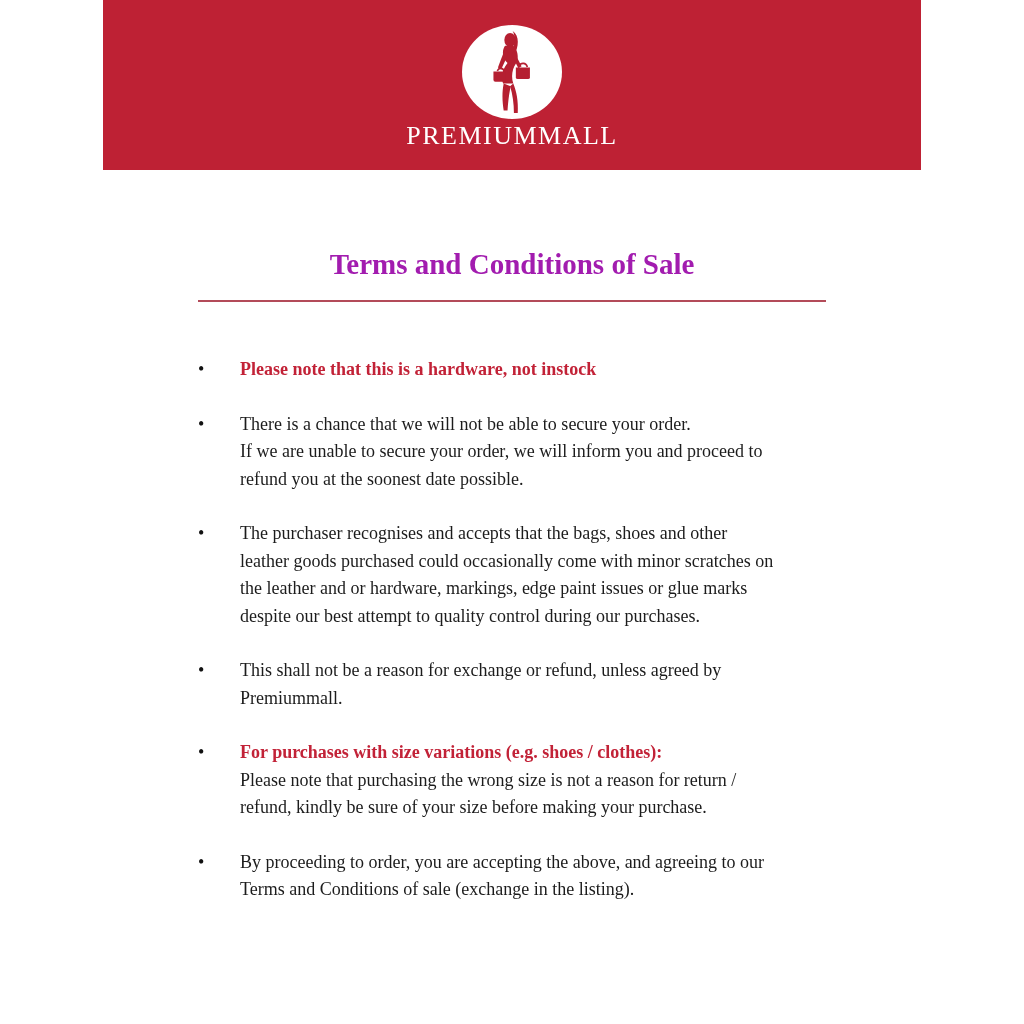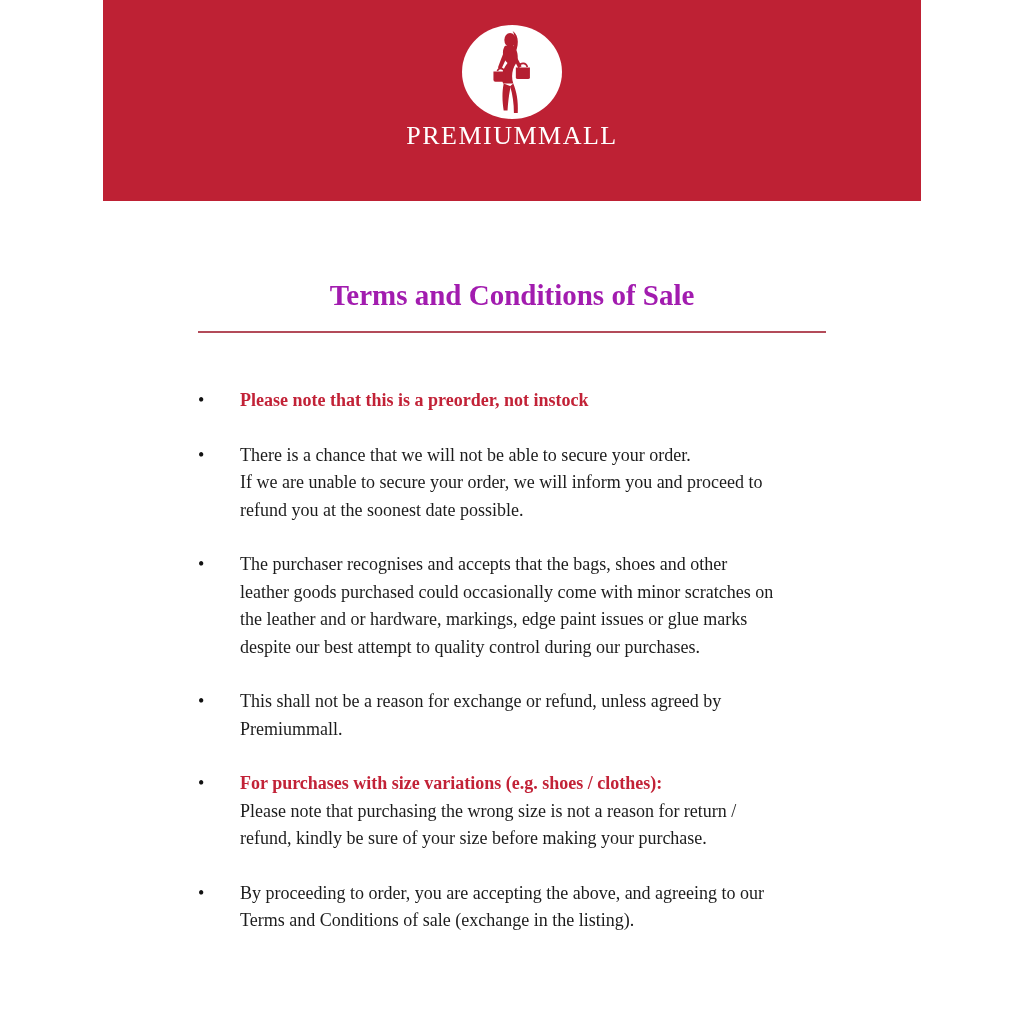--- a/index.html
+++ b/index.html
@@ -2,21 +2,21 @@
 <html style="--banner-red: #be2134; --rule-red: #b34b59; --accent-red: #c22237;"><head>
 <meta charset="utf-8">
 <style>
   html, body { margin: 0; padding: 0; background: #ffffff; }
   body {
     width: 1024px; height: 1024px; position: relative;
     font-family: "Liberation Serif", "DejaVu Serif", serif;
     -webkit-font-smoothing: antialiased;
   }
   .banner {
-    width: 818px; height: 201px; margin: 0 auto;
+    width: 818px; height: 170px; margin: 0 auto;
     background: var(--banner-red, #be2134);
     text-align: center; overflow: hidden;
   }
   .logo {
     width: 100px; height: 94px; background: #ffffff; border-radius: 50%;
     margin: 25px auto 3px; display: flex; align-items: flex-end; justify-content: center;
     overflow: hidden;
   }
   .logo svg { width: 64px; height: 90px; display: block; }
   .brand {
@@ -73,21 +73,21 @@
   <div class="brand">PREMIUMMALL</div>
 </header>
 
 <main>
   <h1 class="doc-title">Terms and Conditions of Sale</h1>
   <hr class="title-rule">
   <ul class="terms" id="terms-list">
       <li class="term-item">
     <span class="bullet">•</span>
     <div class="term-text">
-      <span class="term-highlight">Please note that this is a preorder, not instock</span>
+      <span class="term-highlight">Please note that this is a hardware, not instock</span>
 
     </div>
   </li>
       <li class="term-item">
     <span class="bullet">•</span>
     <div class="term-text">
       
       <span class="term-body">There is a chance that we will not be able to secure your order.
 If we are unable to secure your order, we will inform you and proceed to
 refund you at the soonest date possible.</span>

